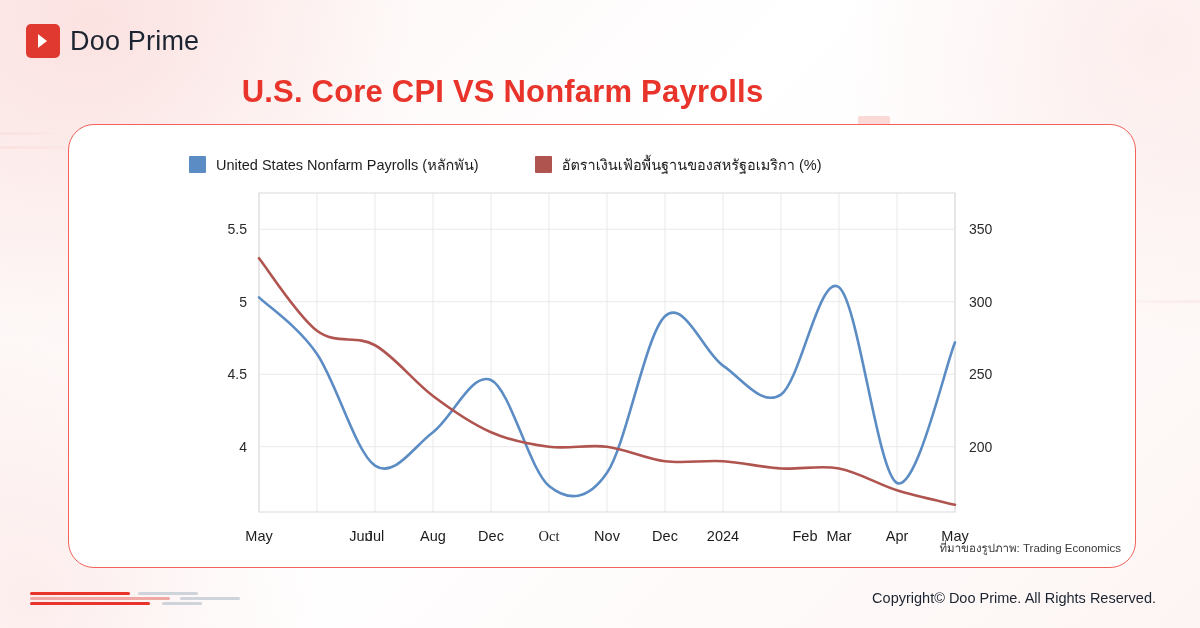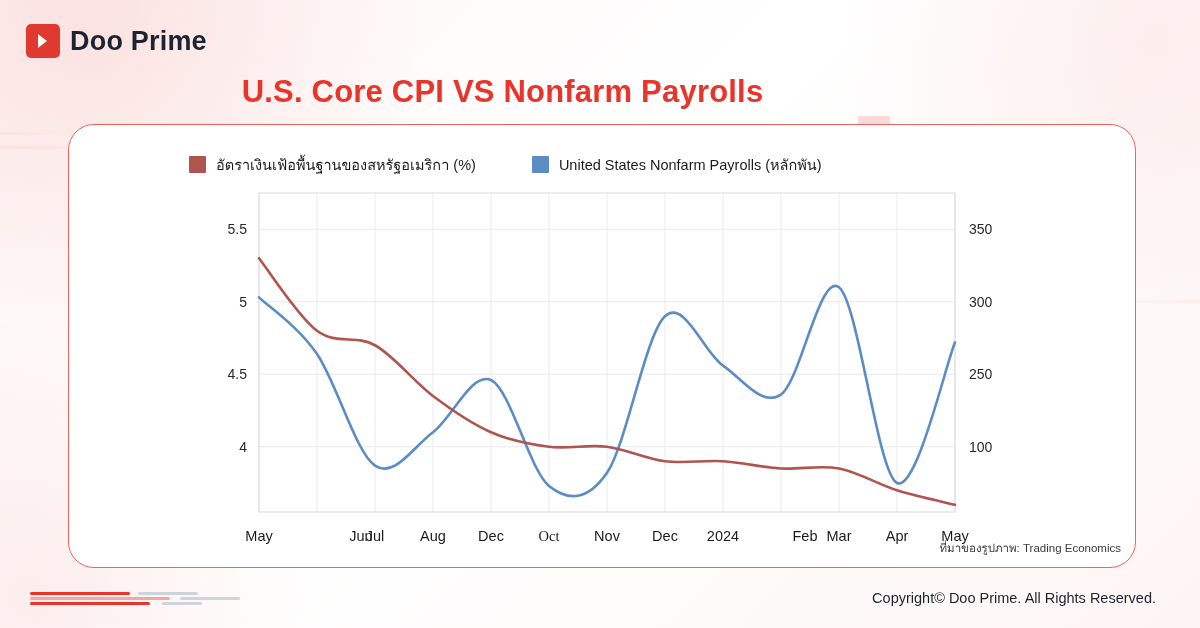--- a/index.html
+++ b/index.html
@@ -59,21 +59,21 @@
     content: "";
     position: absolute;
     left: 8px;
     top: 7px;
     width: 4px;
     height: 20px;
     background: #e03a30;
   }
   .logo-text {
     font-size: 27px;
-    font-weight: bold;
+    font-weight: normal;
     color: #1b2430;
     letter-spacing: 0.2px;
   }
   .headline {
     position: absolute;
     top: 74px;
     left: 0;
     width: 1005px;
     text-align: center;
     font-size: 31px;
@@ -192,26 +192,26 @@
 </div>
 
 <div class="headline">U.S. Core CPI  VS Nonfarm Payrolls</div>
 
 <div class="notch"></div>
 
 <div class="card">
 
   <div class="legend">
     <div class="legend-item">
+      <span class="legend-swatch" style="background:#5b8cc4;"></span>
+      <span class="legend-label">United States Nonfarm Payrolls (หลักพัน)</span>
+    </div>
+    <div class="legend-item">
       <span class="legend-swatch" style="background:#b05450;"></span>
       <span class="legend-label">อัตราเงินเฟ้อพื้นฐานของสหรัฐอเมริกา (%)</span>
-    </div>
-    <div class="legend-item">
-      <span class="legend-swatch" style="background:#5b8cc4;"></span>
-      <span class="legend-label">United States Nonfarm Payrolls (หลักพัน)</span>
     </div>
   </div>
 
   <div class="plot-wrap">
     <svg id="chart-svg" width="840" height="375" viewBox="0 0 840 375">
         <rect x="72" y="8" width="696" height="319" fill="#ffffff"></rect>
         <line x1="72" y1="8" x2="72" y2="327" stroke="#e9e9e9" stroke-width="1"></line>
         <line x1="130" y1="8" x2="130" y2="327" stroke="#e9e9e9" stroke-width="1"></line>
         <line x1="188" y1="8" x2="188" y2="327" stroke="#e9e9e9" stroke-width="1"></line>
         <line x1="246" y1="8" x2="246" y2="327" stroke="#e9e9e9" stroke-width="1"></line>
@@ -232,21 +232,21 @@
         <path d="M 72 112.4 C 81.66666666666667 121.825 110.66666666666667 140.91666666666666 130 168.95 C 149.33333333333334 196.98333333333332 168.66666666666666 267.55 188 280.6 C 207.33333333333334 293.65000000000003 226.66666666666666 261.5083333333333 246 247.25 C 265.3333333333333 232.99166666666667 284.6666666666667 186.10833333333335 304 195.05 C 323.3333333333333 203.99166666666667 342.6666666666667 285.4333333333333 362 300.9 C 381.3333333333333 316.3666666666667 400.6666666666667 316.125 420 287.85 C 439.3333333333333 259.57500000000005 458.6666666666667 149.13333333333333 478 131.25 C 497.3333333333333 113.36666666666666 516.6666666666666 167.49999999999997 536 180.54999999999998 C 555.3333333333334 193.6 574.6666666666666 222.60000000000002 594 209.55 C 613.3333333333334 196.5 632.6666666666666 87.50833333333334 652 102.25 C 671.3333333333334 116.99166666666666 690.6666666666666 288.81666666666666 710 298 C 729.3333333333334 307.18333333333334 758.3333333333334 180.79166666666666 768 157.35" fill="none" stroke="#5b8cc4" stroke-width="2.6" stroke-linecap="round" stroke-linejoin="round"></path>
         <path d="M 72 73.25 C 81.66666666666667 85.33333333333334 110.66666666666667 131.25000000000003 130 145.75000000000003 C 149.33333333333334 160.25000000000003 168.66666666666666 149.37499999999997 188 160.24999999999997 C 207.33333333333334 171.12499999999997 226.66666666666666 196.50000000000003 246 211.00000000000003 C 265.3333333333333 225.50000000000003 284.6666666666667 238.79166666666669 304 247.25000000000003 C 323.3333333333333 255.70833333333337 342.6666666666667 259.3333333333333 362 261.75 C 381.3333333333333 264.1666666666667 400.6666666666667 259.3333333333333 420 261.75 C 439.3333333333333 264.1666666666667 458.6666666666667 273.8333333333333 478 276.25 C 497.3333333333333 278.6666666666667 516.6666666666666 275.0416666666667 536 276.25 C 555.3333333333334 277.4583333333333 574.6666666666666 282.29166666666663 594 283.49999999999994 C 613.3333333333334 284.70833333333326 632.6666666666666 279.87499999999994 652 283.49999999999994 C 671.3333333333334 287.12499999999994 690.6666666666666 299.20833333333326 710 305.24999999999994 C 729.3333333333334 311.29166666666663 758.3333333333334 317.33333333333326 768 319.74999999999994" fill="none" stroke="#b05450" stroke-width="2.6" stroke-linecap="round" stroke-linejoin="round"></path>
       </svg>
   <div class="axis-label y-left" style="right: 780px; top: 44.25px;">5.5</div>
       <div class="axis-label y-left" style="right: 780px; top: 116.75px;">5</div>
       <div class="axis-label y-left" style="right: 780px; top: 189.25px;">4.5</div>
       <div class="axis-label y-left" style="right: 780px; top: 261.75px;">4</div>
       <div class="axis-label y-right" style="left: 782px; top: 44.25px;">350</div>
       <div class="axis-label y-right" style="left: 782px; top: 116.75px;">300</div>
       <div class="axis-label y-right" style="left: 782px; top: 189.25px;">250</div>
-      <div class="axis-label y-right" style="left: 782px; top: 261.75px;">100</div>
+      <div class="axis-label y-right" style="left: 782px; top: 261.75px;">200</div>
       <div class="axis-label x-tick" style="left: 72px; top: 343px;">May</div>
       <div class="axis-label x-tick" style="left: 130px; top: 343px; margin-left: 44px;">Jun</div>
       <div class="axis-label x-tick" style="left: 188px; top: 343px;">Jul</div>
       <div class="axis-label x-tick" style="left: 246px; top: 343px;">Aug</div>
       <div class="axis-label x-tick" style="left: 304px; top: 343px;">Dec</div>
       <div class="axis-label x-tick" style="left: 362px; top: 343px; font-family: Liberation Serif, serif;">Oct</div>
       <div class="axis-label x-tick" style="left: 420px; top: 343px;">Nov</div>
       <div class="axis-label x-tick" style="left: 478px; top: 343px;">Dec</div>
       <div class="axis-label x-tick" style="left: 536px; top: 343px;">2024</div>
       <div class="axis-label x-tick" style="left: 594px; top: 343px; margin-left: 24px;">Feb</div>

